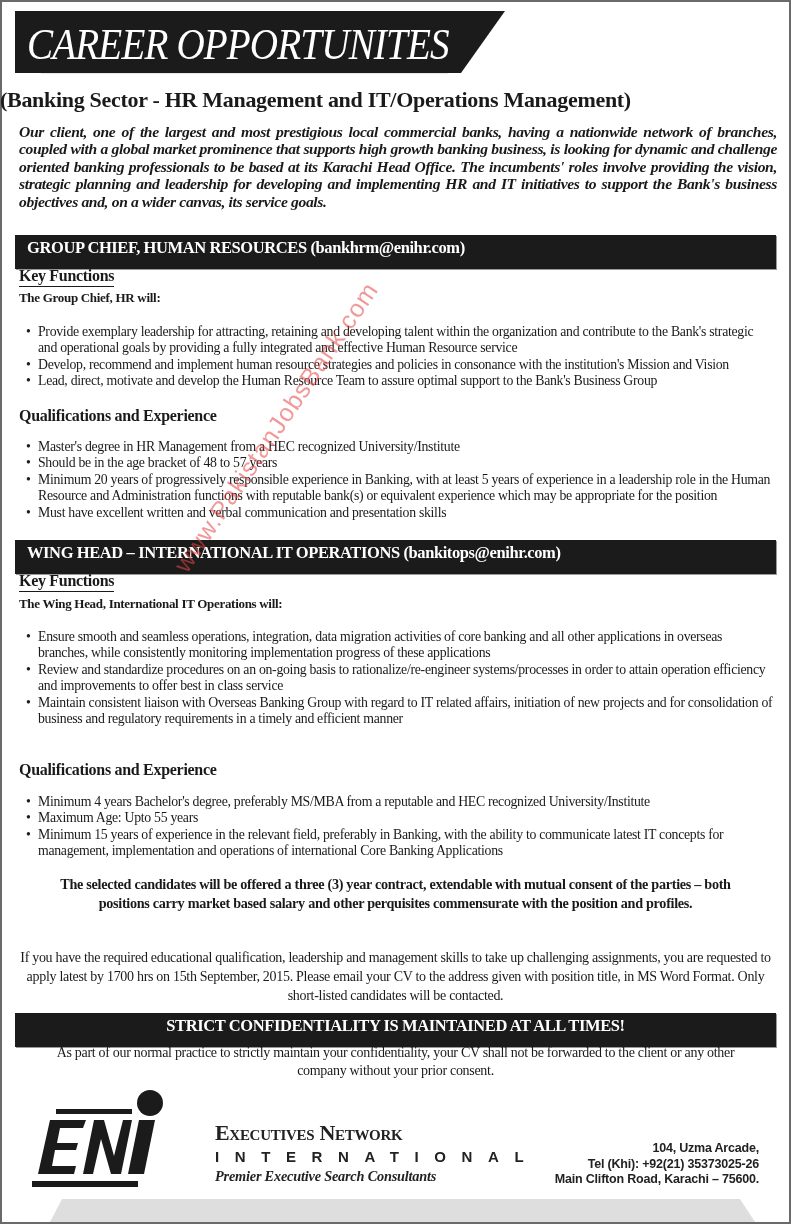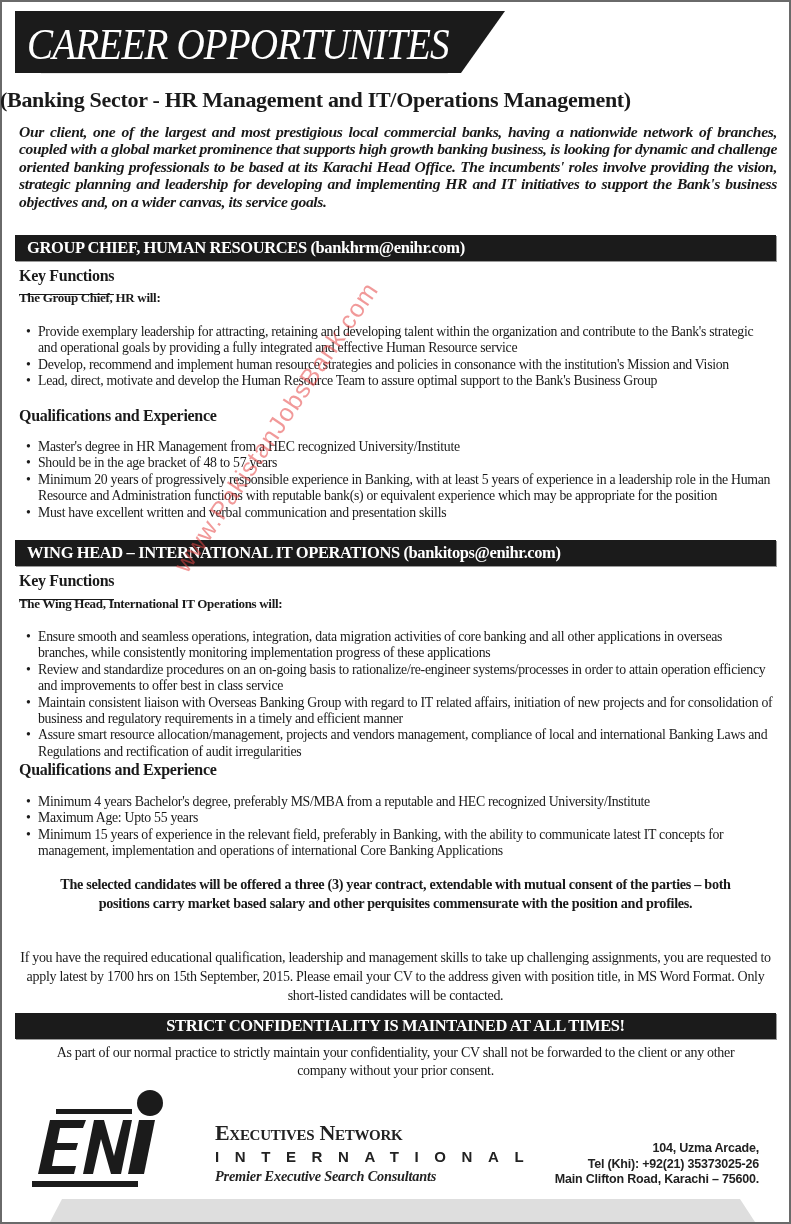--- a/index.html
+++ b/index.html
@@ -10,27 +10,27 @@
   .banner-wrap { position:absolute; left:15px; top:11px; width:490px; height:64px; }
   .banner-shadow { position:absolute; left:8px; top:6px; width:490px; height:62px; }
   .banner { position:absolute; left:0; top:0; width:490px; height:62px; }
   .banner-title { position:absolute; left:12px; top:7px; font-family:"Liberation Serif", serif;
                   font-style:italic; font-size:45px; letter-spacing:-1px; color:#ffffff;
                   white-space:nowrap; transform:scaleX(0.87); transform-origin:left center; }
   .subtitle { position:absolute; left:0; width:791px; top:87px; text-align:left;
               font-weight:bold; font-size:22px; white-space:nowrap; letter-spacing:-0.3px; }
   .intro { position:absolute; left:19px; top:123px; width:758px; font-style:italic; font-weight:bold;
            font-size:15.6px; line-height:17.4px; text-align:justify; letter-spacing:-0.35px; }
-  .bar { position:absolute; left:15px; width:761px; height:26px; background:#1b1b1b;
+  .bar { position:absolute; left:15px; width:761px; height:34px; background:#1b1b1b;
          color:#fff; font-weight:bold; font-size:16.5px; line-height:26px; padding-left:12px;
          box-sizing:border-box; white-space:nowrap; letter-spacing:-0.4px;
          box-shadow: 1px 1px 0 #9a9a9a; }
   .bar.center { text-align:center; padding-left:0; }
   .kf { position:absolute; left:19px; font-weight:bold; font-size:16px; letter-spacing:-0.3px;
-        border-bottom:1.5px solid #1a1a1a; line-height:18px; padding-bottom:9px; }
+        border-bottom:1.5px solid #1a1a1a; line-height:18px; padding-bottom:1px; }
   .lead { position:absolute; left:19px; font-weight:bold; font-size:13px; letter-spacing:-0.3px; white-space:nowrap; }
   .qh { position:absolute; left:19px; font-weight:bold; font-size:16px; letter-spacing:-0.3px; white-space:nowrap; }
   ul.bl { position:absolute; left:19px; width:748px; margin:6px; padding:0; list-style:none;
           font-size:13.8px; line-height:16.4px; letter-spacing:-0.3px; }
   ul.bl li { position:relative; padding-left:13px; }
   ul.bl li::before { content:"\2022"; position:absolute; left:1px; top:0; }
   .offer { position:absolute; left:40px; width:711px; top:875px; text-align:center; font-weight:bold;
            font-size:14.2px; line-height:19px; letter-spacing:-0.3px; }
   .apply { position:absolute; left:15px; width:761px; top:948px; text-align:center;
            font-size:14px; line-height:19px; letter-spacing:-0.3px; }
@@ -84,21 +84,20 @@
   <li>Must have excellent written and verbal communication and presentation skills</li>
 </ul>
 
 <div class="bar" style="top:540px;">WING HEAD – INTERNATIONAL IT OPERATIONS (bankitops@enihr.com)</div>
 <div class="kf" style="top:572px;">Key Functions</div>
 <div class="lead" style="top:596px;">The Wing Head, International IT Operations will:</div>
 <ul class="bl" style="top:623px;">
   <li>Ensure smooth and seamless operations, integration, data migration activities of core banking and all other applications in overseas branches, while consistently monitoring implementation progress of these applications</li>
   <li>Review and standardize procedures on an on-going basis to rationalize/re-engineer systems/processes in order to attain operation efficiency and improvements to offer best in class service</li>
   <li>Maintain consistent liaison with Overseas Banking Group with regard to IT related affairs, initiation of new projects and for consolidation of business and regulatory requirements in a timely and efficient manner</li>
-  <li>Assure smart resource allocation/management, projects and vendors management, compliance of local and international Banking Laws and Regulations and rectification of audit irregularities</li>
 </ul>
 <div class="qh" style="top:761px;">Qualifications and Experience</div>
 <ul class="bl" style="top:788px;">
   <li>Minimum 4 years Bachelor's degree, preferably MS/MBA from a reputable and HEC recognized University/Institute</li>
   <li>Maximum Age: Upto 55 years</li>
   <li>Minimum 15 years of experience in the relevant field, preferably in Banking, with the ability to communicate latest IT concepts for management, implementation and operations of international Core Banking Applications</li>
 </ul>
 
 <div class="offer">The selected candidates will be offered a three (3) year contract, extendable with mutual consent of the parties – both positions carry market based salary and other perquisites commensurate with the position and profiles.</div>
 <div class="apply">If you have the required educational qualification, leadership and management skills to take up challenging assignments, you are requested to apply latest by 1700 hrs on 15th September, 2015. Please email your CV to the address given with position title, in MS Word Format. Only short-listed candidates will be contacted.</div>

